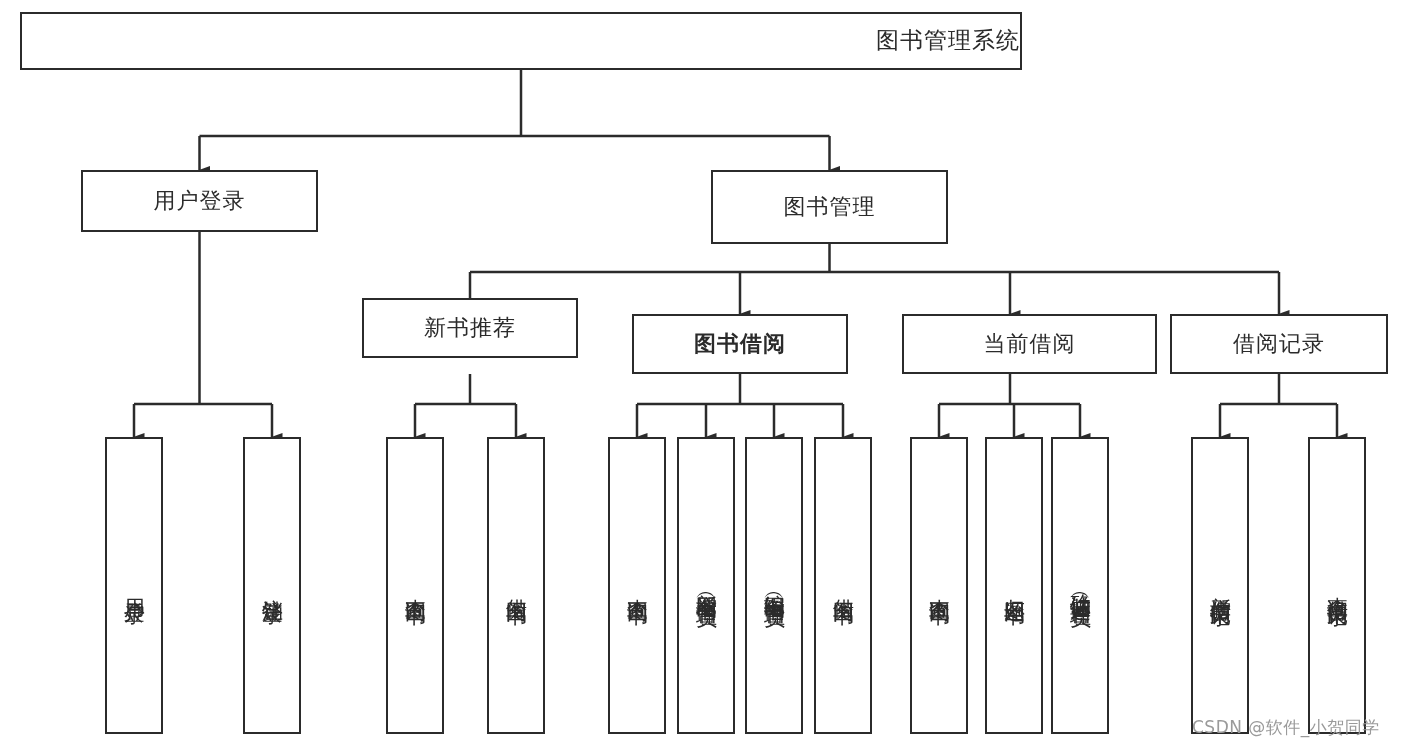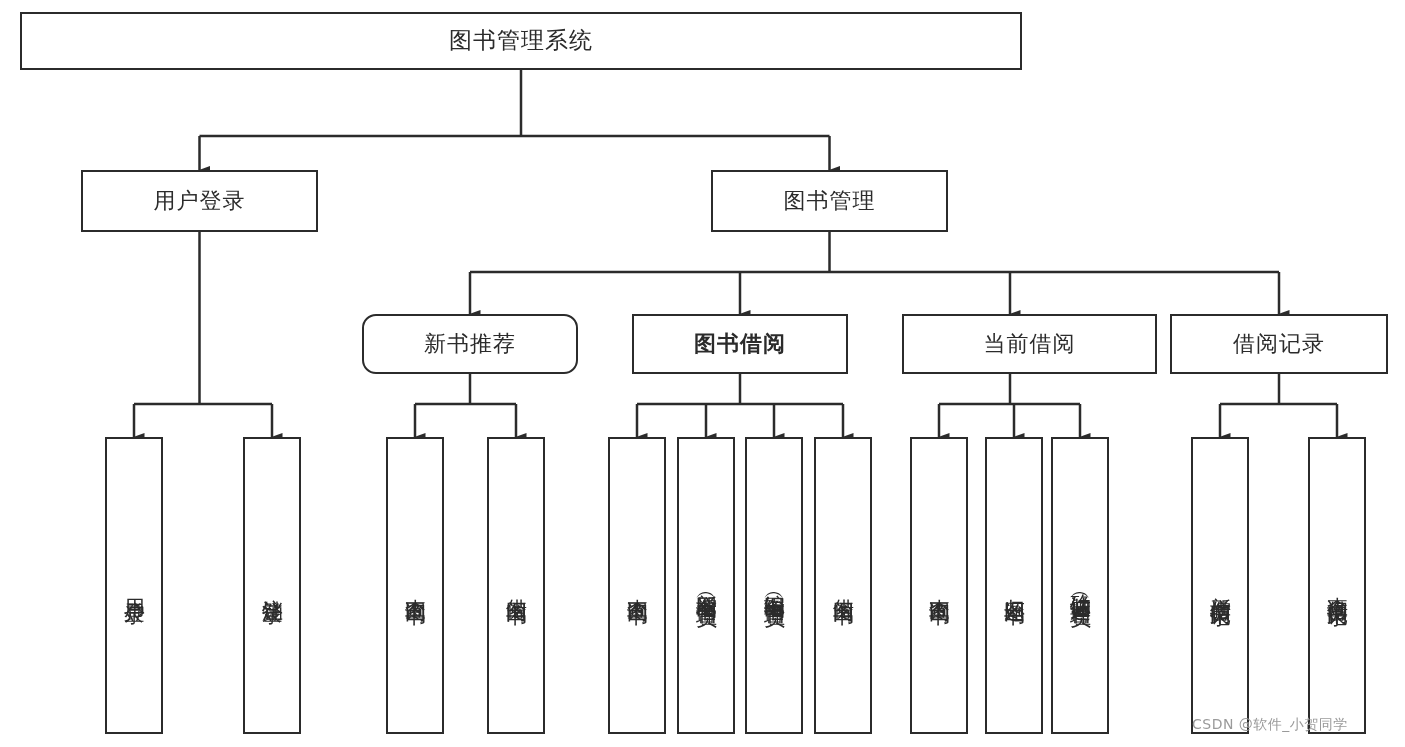--- a/index.html
+++ b/index.html
@@ -50,21 +50,21 @@
     text-orientation: upright;
     white-space: nowrap;
     display: block;
   }
   .node.root {
     font-size: 23px;
   }
   .watermark {
     position: absolute;
     color: #9a9a9a;
-    font-size: 14px;
+    font-size: 17px;
     letter-spacing: 0.5px;
     white-space: nowrap;
   }
 </style>
 </head>
 <body>
 
 <div id="canvas">
   <svg id="edges" viewBox="0 0 1405 747">
     <defs>
@@ -103,30 +103,30 @@
         <line x1="1014" y1="404" x2="1014" y2="437" stroke="#2b2b2b" stroke-width="2.5" marker-end="url(#arrowhead)"></line>
         <line x1="1080" y1="404" x2="1080" y2="437" stroke="#2b2b2b" stroke-width="2.5" marker-end="url(#arrowhead)"></line>
         <line x1="1279" y1="374" x2="1279" y2="404" stroke="#2b2b2b" stroke-width="2.5"></line>
         <line x1="1220" y1="404" x2="1337" y2="404" stroke="#2b2b2b" stroke-width="2.5"></line>
         <line x1="1220" y1="404" x2="1220" y2="437" stroke="#2b2b2b" stroke-width="2.5" marker-end="url(#arrowhead)"></line>
         <line x1="1337" y1="404" x2="1337" y2="437" stroke="#2b2b2b" stroke-width="2.5" marker-end="url(#arrowhead)"></line>
       </g>
   </svg>
 
   <div id="nodes">
-      <div class="node horizontal root" style="left: 20px; top: 12px; width: 1002px; height: 58px;">
+      <div class="node horizontal root" style="left: 20px; top: 12px; width: 1002px; height: 58px; justify-content: flex-end;">
         <span class="hlabel">图书管理系统</span>
       </div>
       <div class="node horizontal" style="left: 81px; top: 170px; width: 237px; height: 62px;">
         <span class="hlabel">用户登录</span>
       </div>
-      <div class="node horizontal" style="left: 711px; top: 170px; width: 237px; height: 62px;">
+      <div class="node horizontal" style="left: 711px; top: 170px; width: 237px; height: 74px;">
         <span class="hlabel">图书管理</span>
       </div>
-      <div class="node horizontal" style="left: 362px; top: 314px; width: 216px; height: 60px; border-radius: 14px;">
+      <div class="node horizontal" style="left: 362px; top: 298px; width: 216px; height: 60px;">
         <span class="hlabel">新书推荐</span>
       </div>
       <div class="node horizontal" style="left: 632px; top: 314px; width: 216px; height: 60px; font-weight: bold;">
         <span class="hlabel">图书借阅</span>
       </div>
       <div class="node horizontal" style="left: 902px; top: 314px; width: 255px; height: 60px;">
         <span class="hlabel">当前借阅</span>
       </div>
       <div class="node horizontal" style="left: 1170px; top: 314px; width: 218px; height: 60px;">
         <span class="hlabel">借阅记录</span>

